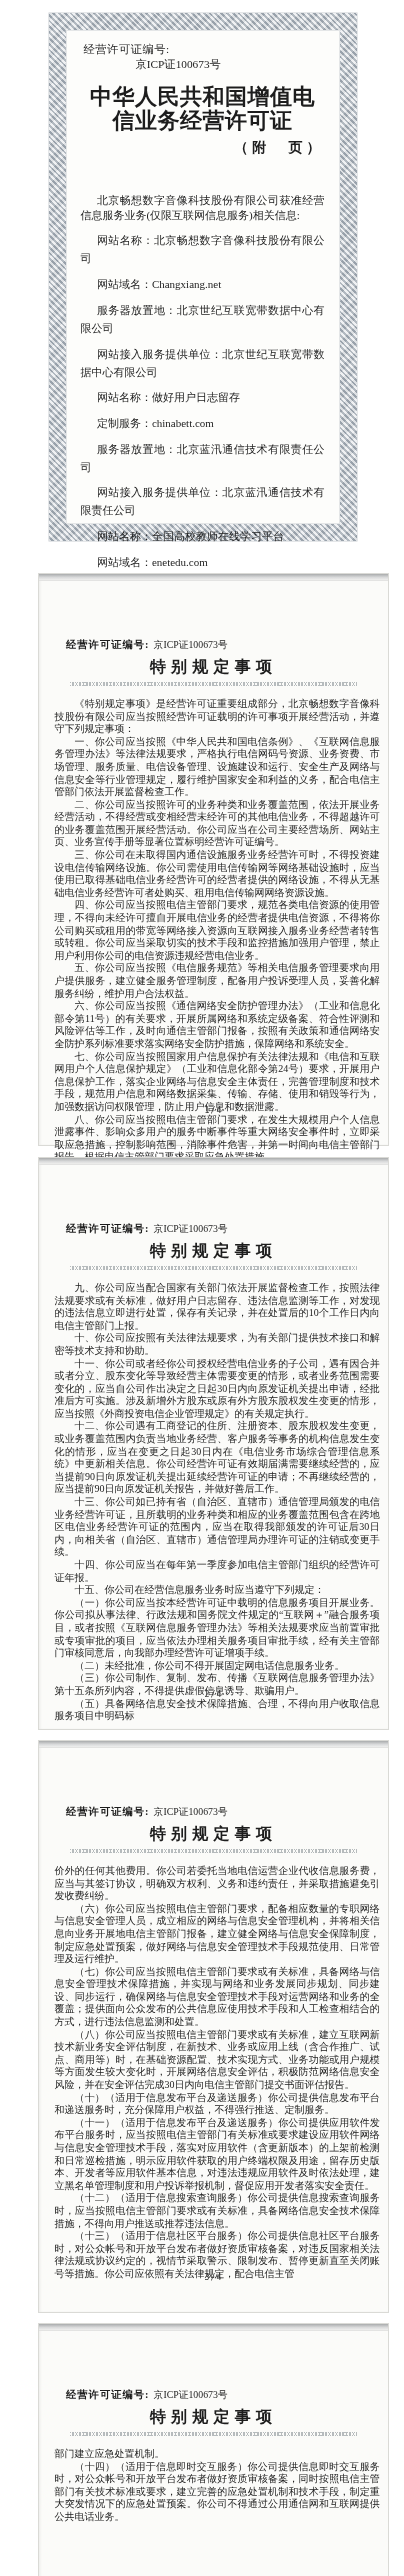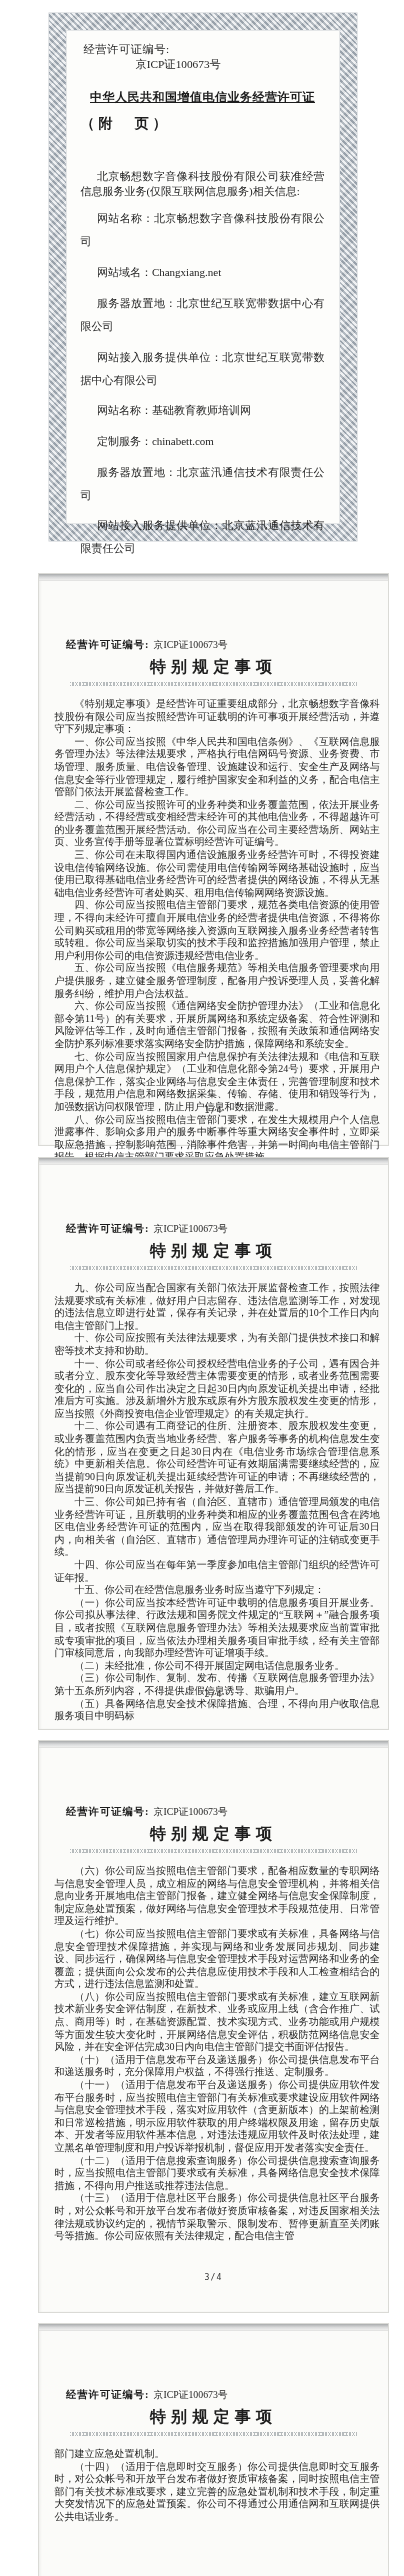--- a/index.html
+++ b/index.html
@@ -11,24 +11,24 @@
     padding:17px;
     background:
       repeating-linear-gradient(45deg,rgba(255,255,255,.55) 0 2.1px,rgba(110,122,134,.38) 2.1px 4.1px),
       repeating-linear-gradient(-45deg,#b3bac2 0 4.6px,#dde1e5 4.6px 9.3px);
     box-shadow:0 0 0 0.5px #c9cdd1;}
   .cert-inner{width:100%;height:100%;background:#fdfdfb;box-sizing:border-box;
     padding:6.2px 14.4px 5.2px 13.4px;border:0.5px solid #e4e6e7;}
   .cert-no{margin:6.2px 0 0 3.1px;font-size:11.3px;line-height:13.4px;}
   .cert-no-label{letter-spacing:0.5px;}
   .cert-no-val{margin:1px 0 0 52px;font-size:11.3px;}
-  .cert-title{margin-top:13.4px;text-align:center;font-size:12px;font-weight:bold;letter-spacing:0.5px;line-height:24px;text-decoration:underline;}
-  .cert-sub{margin-top:6.2px;text-align:left;font-size:14px;font-weight:bold;letter-spacing:4.1px;}
+  .cert-title{margin-top:13.4px;text-align:center;font-size:22px;font-weight:bold;letter-spacing:0.5px;line-height:24px;}
+  .cert-sub{margin-top:6.2px;text-align:right;font-size:14px;font-weight:bold;letter-spacing:4.1px;}
   .cert-intro{margin:36px 0 7.7px 0;font-size:11px;line-height:15.5px;text-indent:1.5em;text-align:justify;}
-  .cert-line{margin:0 0 7.7px 0;font-size:11px;line-height:23px;text-indent:1.5em;text-align:justify;}
+  .cert-line{margin:0 0 7.7px 0;font-size:11px;line-height:18px;text-indent:1.5em;text-align:justify;}
 
   
   .reg-page{position:absolute;left:32px;width:351px;height:573px;box-sizing:border-box;
     background:#fbfbf9;border:0.5px solid #dadad6;box-shadow:inset 1.5px 0 2.1px rgba(0,0,0,.05);margin-left:6px;}
   .p2{top:573px;} .p3{top:1157px;} .p4{top:1740px;} .p5{top:2323px;height:550px;}
   .top-band{height:5.7px;background:linear-gradient(180deg,#a9abac,#d8d9da 55%,#efefee);border-bottom:0.5px solid #e3e3e2;}
   .reg-head{margin:57px 0 0 27px;font-size:10.3px;}
   .reg-head .lbl{font-weight:bold;letter-spacing:1px;}
   .reg-head .val{margin-left:4.1px;font-size:9.8px;}
   .reg-title{margin-top:5.2px;text-align:center;font-size:16px;font-weight:bold;letter-spacing:5.2px;}
@@ -54,21 +54,21 @@
         <div class="cert-no-val">京ICP证100673号</div>
       </div>
       <div class="cert-title">中华人民共和国增值电信业务经营许可证</div>
       <div class="cert-sub">（附　页）</div>
       <p class="cert-intro">北京畅想数字音像科技股份有限公司获准经营信息服务业务(仅限互联网信息服务)相关信息:</p>
       <div>
           <p class="cert-line">网站名称：北京畅想数字音像科技股份有限公司</p>
           <p class="cert-line">网站域名：Changxiang.net</p>
           <p class="cert-line">服务器放置地：北京世纪互联宽带数据中心有限公司</p>
           <p class="cert-line">网站接入服务提供单位：北京世纪互联宽带数据中心有限公司</p>
-          <p class="cert-line">网站名称：基础教育教师培训网</p>
+          <p class="cert-line">网站名称：做好用户日志留存</p>
           <p class="cert-line">定制服务：chinabett.com</p>
           <p class="cert-line">服务器放置地：北京蓝汛通信技术有限责任公司</p>
           <p class="cert-line">网站接入服务提供单位：北京蓝汛通信技术有限责任公司</p>
           <p class="cert-line">网站名称：全国高校教师在线学习平台</p>
           <p class="cert-line">网站域名：enetedu.com</p>
           <p class="cert-line">服务器放置地：北京世纪互联宽带数据中心有限公司</p>
           <p class="cert-line">网站接入服务提供单位：北京世纪互联宽带数据中心有限公司</p>
         </div>
     </div>
   </div>
@@ -118,20 +118,21 @@
   </div>
 
   <div class="reg-page p4">
     <div class="top-band"></div>
     <div class="reg-head">
       <span class="lbl">经营许可证编号:</span><span class="val">京ICP证100673号</span>
     </div>
     <div class="reg-title">特别规定事项</div>
     <div class="zigzag"></div>
     <div class="reg-body">
+        <p class="cont">价外的任何其他费用。你公司若委托当地电信运营企业代收信息服务费，应当与其签订协议，明确双方权利、义务和违约责任，并采取措施避免引发收费纠纷。</p>
         <p>（六）你公司应当按照电信主管部门要求，配备相应数量的专职网络与信息安全管理人员，成立相应的网络与信息安全管理机构，并将相关信息向业务开展地电信主管部门报备，建立健全网络与信息安全保障制度，制定应急处置预案，做好网络与信息安全管理技术手段规范使用、日常管理及运行维护。</p>
         <p>（七）你公司应当按照电信主管部门要求或有关标准，具备网络与信息安全管理技术保障措施，并实现与网络和业务发展同步规划、同步建设、同步运行，确保网络与信息安全管理技术手段对运营网络和业务的全覆盖；提供面向公众发布的公共信息应使用技术手段和人工检查相结合的方式，进行违法信息监测和处置。</p>
         <p>（八）你公司应当按照电信主管部门要求或有关标准，建立互联网新技术新业务安全评估制度，在新技术、业务或应用上线（含合作推广、试点、商用等）时，在基础资源配置、技术实现方式、业务功能或用户规模等方面发生较大变化时，开展网络信息安全评估，积极防范网络信息安全风险，并在安全评估完成30日内向电信主管部门提交书面评估报告。</p>
         <p>（十）（适用于信息发布平台及递送服务）你公司提供信息发布平台和递送服务时，充分保障用户权益，不得强行推送、定制服务。</p>
         <p>（十一）（适用于信息发布平台及递送服务）你公司提供应用软件发布平台服务时，应当按照电信主管部门有关标准或要求建设应用软件网络与信息安全管理技术手段，落实对应用软件（含更新版本）的上架前检测和日常巡检措施，明示应用软件获取的用户终端权限及用途，留存历史版本、开发者等应用软件基本信息，对违法违规应用软件及时依法处理，建立黑名单管理制度和用户投诉举报机制，督促应用开发者落实安全责任。</p>
         <p>（十二）（适用于信息搜索查询服务）你公司提供信息搜索查询服务时，应当按照电信主管部门要求或有关标准，具备网络信息安全技术保障措施，不得向用户推送或推荐违法信息。</p>
         <p>（十三）（适用于信息社区平台服务）你公司提供信息社区平台服务时，对公众帐号和开放平台发布者做好资质审核备案，对违反国家相关法律法规或协议约定的，视情节采取警示、限制发布、暂停更新直至关闭账号等措施。你公司应依照有关法律规定，配合电信主管</p>
       </div>
     <div class="reg-footer">3/4</div>
   </div>

